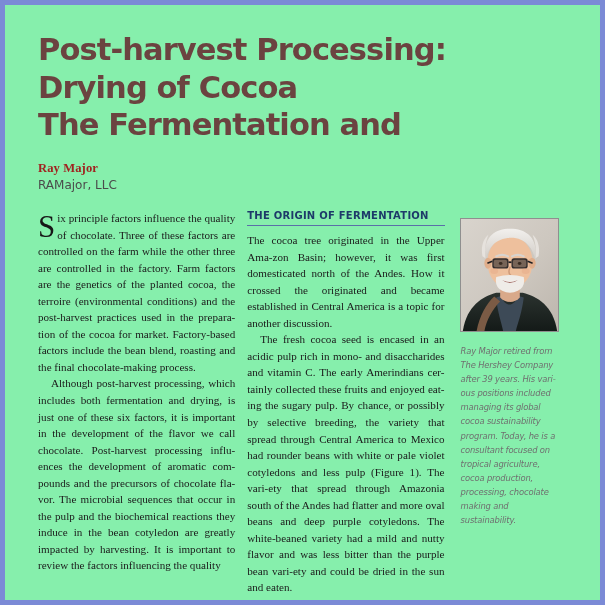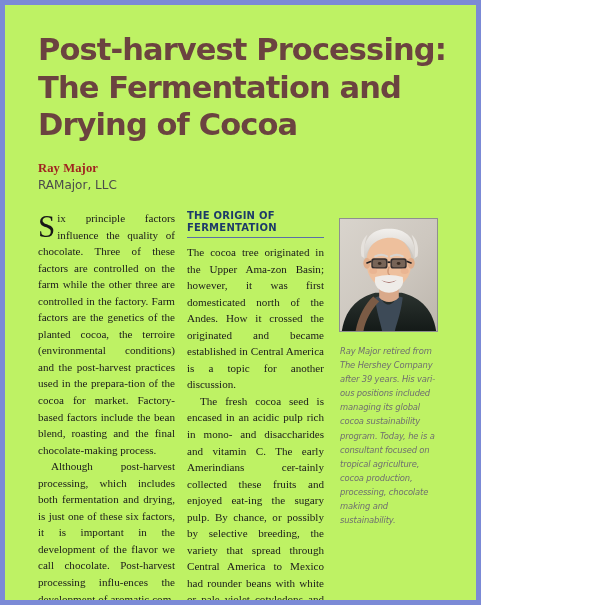--- a/index.html
+++ b/index.html
@@ -2,25 +2,25 @@
 <html><head>
 <meta charset="utf-8">
 <style>
   html, body {
     margin: 0;
     padding: 0;
     background: #ffffff;
   }
   #page {
     position: relative;
-    width: 481px;
+    width: 605px;
     height: 605px;
     box-sizing: border-box;
     border: 5px solid #7b8ad6;
-    background: #bef264;
+    background: #86efac;
     overflow: hidden;
     font-family: "Liberation Serif", serif;
     text-decoration: underline;
   }
   #page-inner {
     position: absolute;
     left: 0; top: 0; right: 0; bottom: 0;
     padding: 26px 32px 0 33px;
     box-sizing: border-box;
     overflow: hidden;
@@ -147,22 +147,22 @@
 </style>
 </head>
 <body>
 
 <div id="page">
   <div id="page-inner">
 
     <div class="masthead">
       <h1 class="article-title">
         <span class="tline">Post-harvest Processing:</span>
+        <span class="tline">Drying of Cocoa</span>
         <span class="tline">The Fermentation and</span>
-        <span class="tline">Drying of Cocoa</span>
       </h1>
       <div class="byline">
         <span class="byline-name">Ray Major</span>
         <span class="byline-affil">RAMajor, LLC</span>
       </div>
     </div>
 
     <div class="columns">
 
       <div class="col col-1">

